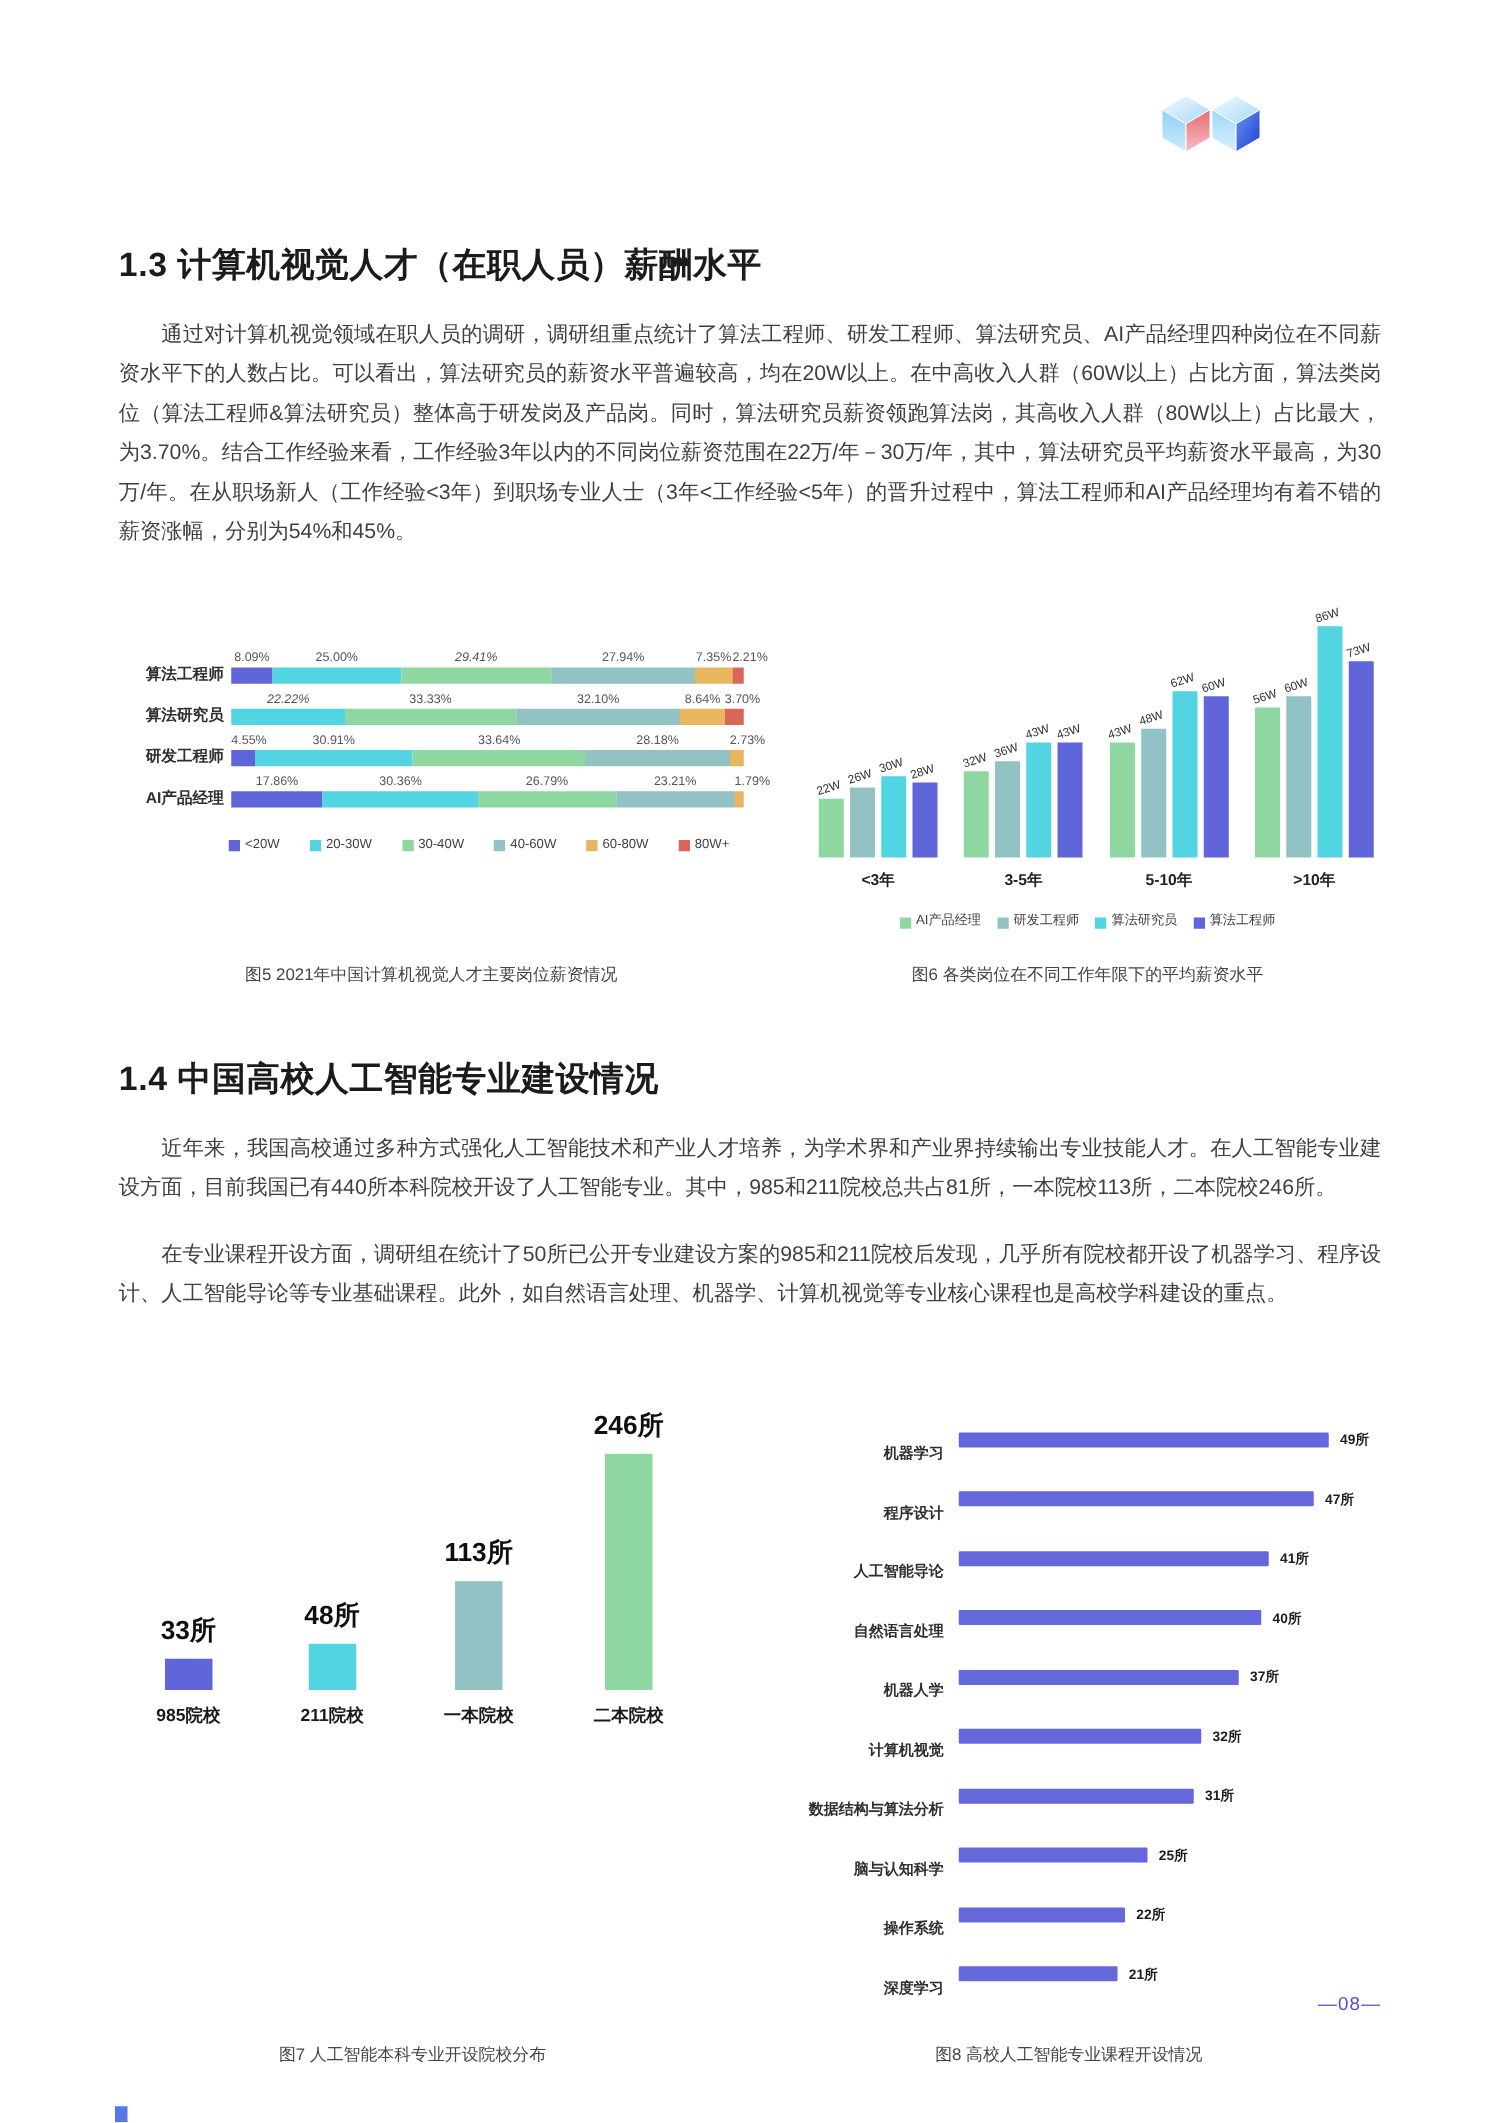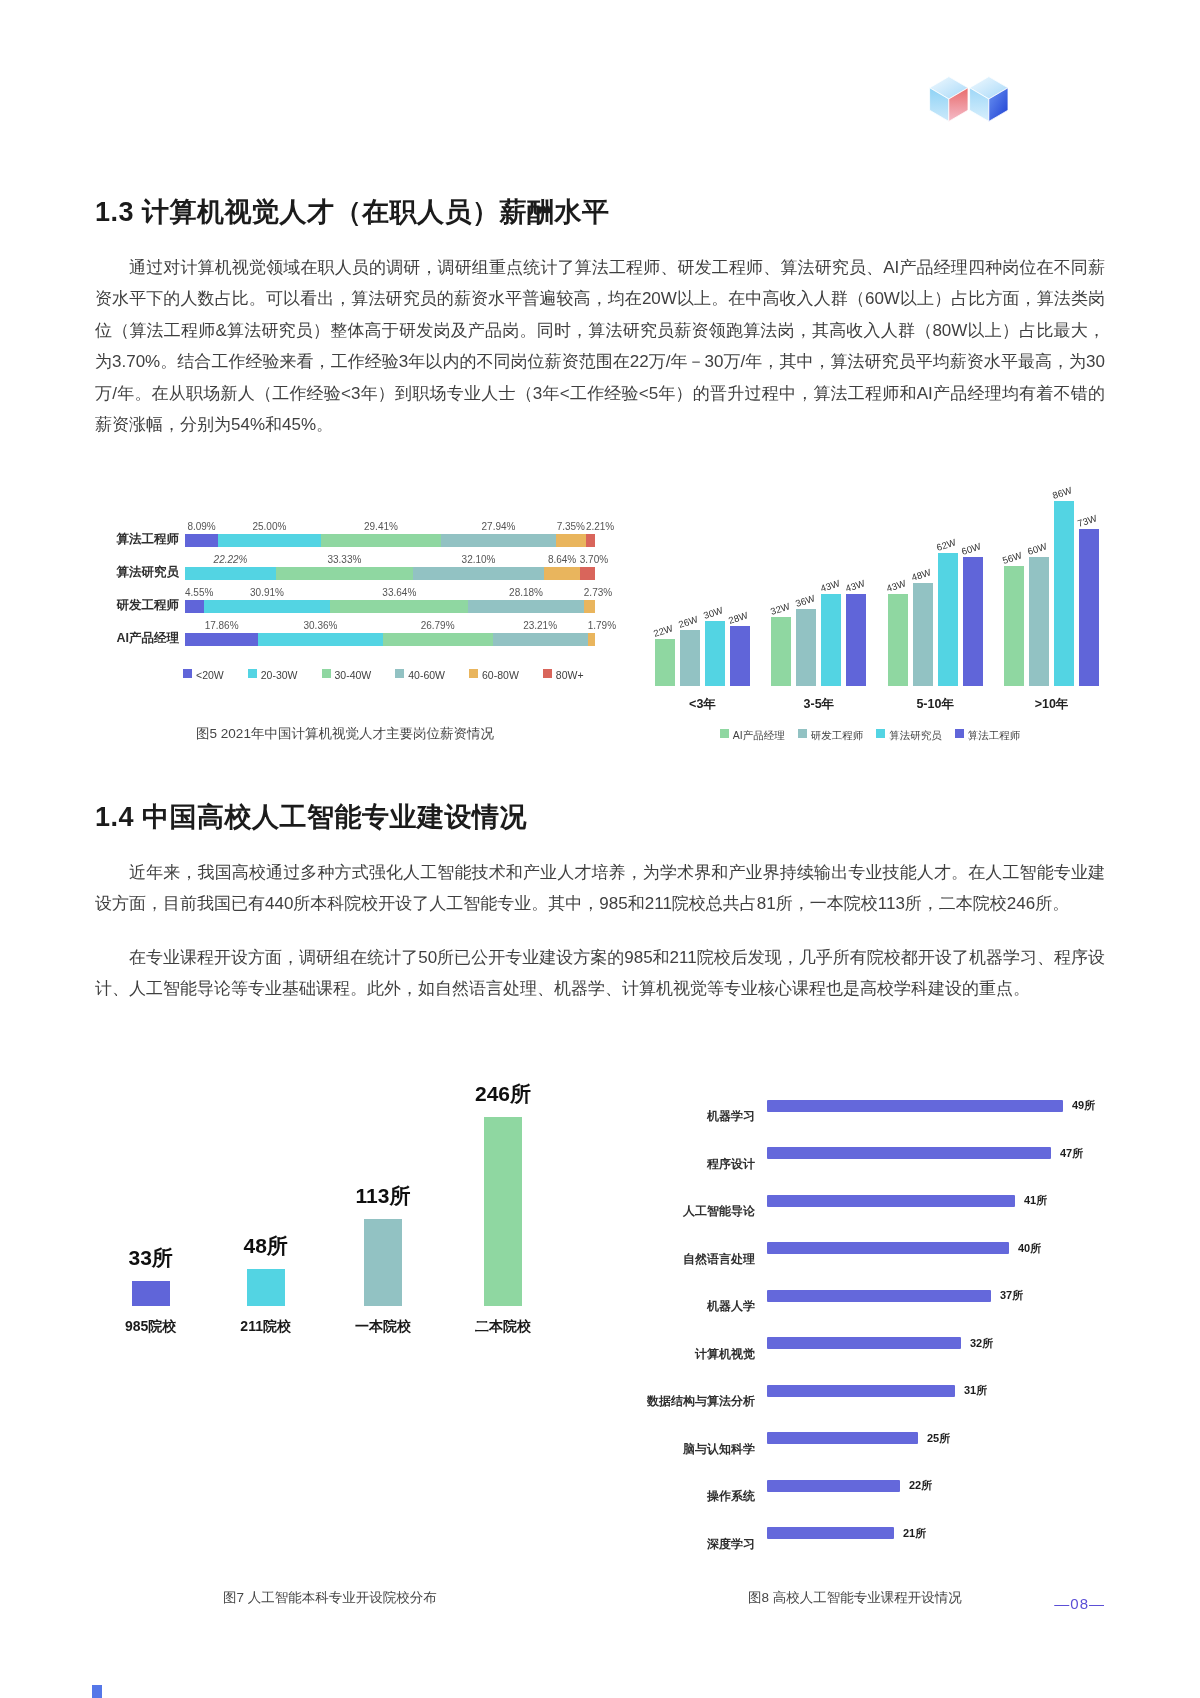--- a/index.html
+++ b/index.html
@@ -33,21 +33,21 @@
   .f5 { padding-top:34px; }
   .f5-row { display:flex; align-items:flex-end; margin-bottom:7px; }
   .f5-cat { width:84px; flex:none; font-size:12.5px; font-weight:600; color:#2f2f2f; text-align:right; padding-right:6px; line-height:15px; }
   .f5-bars { flex:1; display:flex; }
   .f5-seg-label { font-size:10px; color:#555; text-align:center; white-space:nowrap; height:13px; line-height:12px; overflow:visible; }
   .f5-seg-bar { height:13px; }
 
   .legend { display:flex; margin-top:16px; font-size:10.5px; color:#3f3f3f; }
   .legend.f5-legend { margin-left:88px; gap:24px; }
   .legend.f6-legend { justify-content:center; gap:13px; margin-top:16px; }
-  .legend-item { display:flex; align-items:flex-start; gap:4px; }
+  .legend-item { display:flex; align-items:flex-end; gap:4px; }
   .legend-swatch { width:9px; height:9px; flex:none; }
 
   
   .f6 { padding-top:10px; }
   .f6-plot { display:flex; justify-content:space-between; align-items:flex-end; padding:0 6px 0 20px; }
   .f6-group { display:flex; flex-direction:column; align-items:center; }
   .f6-bars { display:flex; align-items:flex-end; gap:5px; }
   .f6-barwrap { display:flex; flex-direction:column; align-items:center; justify-content:flex-end; width:20px; }
   .f6-val { font-size:9.5px; color:#333; white-space:nowrap; transform:rotate(-18deg); transform-origin:center bottom; margin-bottom:3px; }
   .f6-bar { width:20px; }
@@ -124,21 +124,21 @@
                 <div class="f5-cat">算法工程师</div>
                 <div class="f5-bars">
                   <div class="f5-seg" style="width: 8.09%;">
                     <div class="f5-seg-label">8.09%</div>
                     <div class="f5-seg-bar" style="background: rgb(96, 101, 217);"></div>
                   </div>
                   <div class="f5-seg" style="width: 25%;">
                     <div class="f5-seg-label">25.00%</div>
                     <div class="f5-seg-bar" style="background: rgb(83, 212, 227);"></div>
                   </div>
-                  <div class="f5-seg" style="width: 29.41%;">
+                  <div class="f5-seg" style="width: 29.41%; font-style: italic;">
                     <div class="f5-seg-label">29.41%</div>
                     <div class="f5-seg-bar" style="background: rgb(143, 215, 161);"></div>
                   </div>
                   <div class="f5-seg" style="width: 27.94%;">
                     <div class="f5-seg-label">27.94%</div>
                     <div class="f5-seg-bar" style="background: rgb(146, 194, 195);"></div>
                   </div>
                   <div class="f5-seg" style="width: 7.35%;">
                     <div class="f5-seg-label">7.35%</div>
                     <div class="f5-seg-bar" style="background: rgb(233, 181, 93);"></div>
@@ -351,20 +351,21 @@
               </span>
               <span class="legend-item">
                 <span class="legend-swatch" style="background: rgb(83, 212, 227);"></span>
                 <span>算法研究员</span>
               </span>
               <span class="legend-item">
                 <span class="legend-swatch" style="background: rgb(96, 101, 217);"></span>
                 <span>算法工程师</span>
               </span>
             </div>
+          <figcaption>图6 各类岗位在不同工作年限下的平均薪资水平</figcaption>
         </figure>
       </div>
     </section>
 
     <section>
       <h1 class="sec-title">1.4 中国高校人工智能专业建设情况</h1>
       <p class="body">近年来，我国高校通过多种方式强化人工智能技术和产业人才培养，为学术界和产业界持续输出专业技能人才。在人工智能专业建设方面，目前我国已有440所本科院校开设了人工智能专业。其中，985和211院校总共占81所，一本院校113所，二本院校246所。</p>
       <p class="body">在专业课程开设方面，调研组在统计了50所已公开专业建设方案的985和211院校后发现，几乎所有院校都开设了机器学习、程序设计、人工智能导论等专业基础课程。此外，如自然语言处理、机器学、计算机视觉等专业核心课程也是高校学科建设的重点。</p>
 
       <div class="figrow" style="margin-top:58px;">

